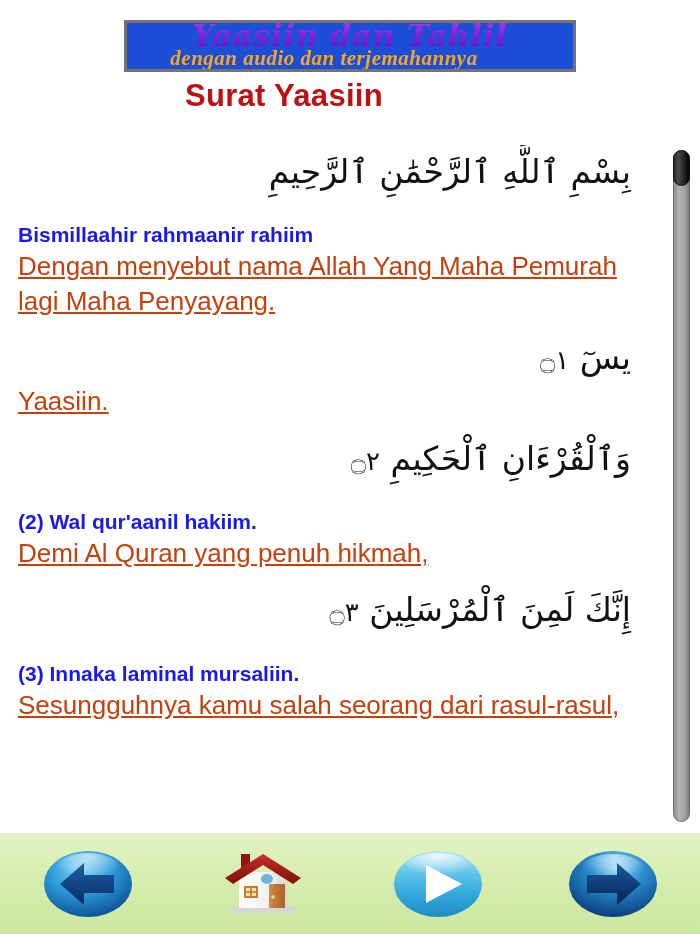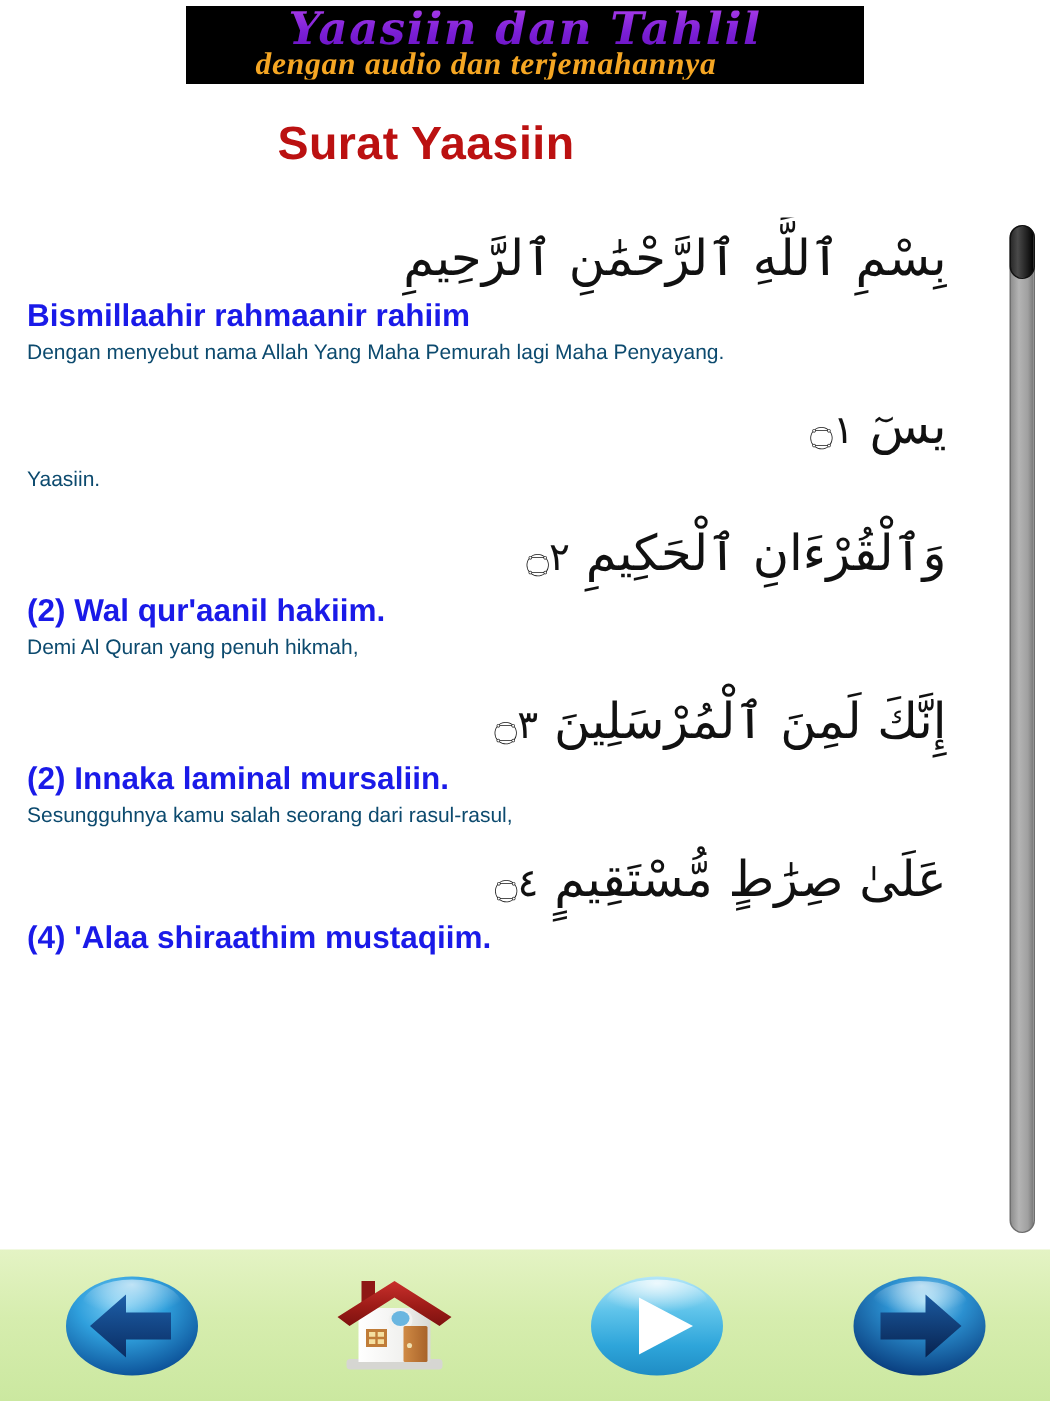--- a/index.html
+++ b/index.html
@@ -17,25 +17,25 @@
     width: 700px;
     height: 934px;
     background: #ffffff;
     overflow: hidden;
   }
 
   
   .banner {
     position: absolute;
     left: 124px;
-    top: 4px;
+    top: 20px;
     width: 452px;
     height: 52px;
-    border: 3px solid #000000;
-    background: #000000;
+    border: 3px solid #737373;
+    background: #1d4ed8;
     overflow: hidden;
   }
   .banner-title {
     position: absolute;
     left: 0;
     top: -2px;
     width: 446px;
     text-align: center;
     font-family: "DejaVu Serif", serif;
     font-style: italic;
@@ -108,26 +108,28 @@
     color: #111111;
     white-space: nowrap;
   }
   .verse-marker { font-size: 26px; }
   .translit {
     color: #1a1ae8;
     font-weight: bold;
     font-size: 21px;
     line-height: 1.28;
     padding: 0 8px 0 18px;
+    margin-top: 24px;
   }
   .translation {
-    color: #0c4a6e;
-    font-size: 14px;
+    color: #c2410c;
+    font-size: 26px;
     line-height: 1.32;
     padding: 0 8px 0 18px;
+    text-decoration: underline;
   }
   .verse-block { margin-bottom: 3px; }
   .gap-sm { height: 10px; }
   .gap-xs { height: 4px; }
 
   
   .scrollbar {
     position: absolute;
     right: 10px;
     top: 150px;
@@ -210,32 +212,25 @@
       <div class="translit">(2) Wal qur'aanil hakiim.</div>
       <div class="translation">Demi Al Quran yang penuh hikmah,</div>
     </div>
     <div class="gap-sm"></div>
 
     <div class="verse-block">
       <div class="arabic">
         <span>إِنَّكَ لَمِنَ ٱلْمُرْسَلِينَ</span>
         <span class="verse-marker">۝٣</span>
       </div>
-      <div class="translit">(2) Innaka laminal mursaliin.</div>
+      <div class="translit">(3) Innaka laminal mursaliin.</div>
       <div class="translation">Sesungguhnya kamu salah seorang dari rasul-rasul,</div>
     </div>
     <div class="gap-xs"></div>
 
-    <div class="verse-block">
-      <div class="arabic">
-        <span>عَلَىٰ صِرَٰطٍ مُّسْتَقِيمٍ</span>
-        <span class="verse-marker">۝٤</span>
-      </div>
-      <div class="translit">(4) 'Alaa shiraathim mustaqiim.</div>
-    </div>
 
   </div>
 
   <div class="scrollbar">
     <div class="scroll-thumb"></div>
   </div>
 
   <div class="toolbar">
 
     <div class="nav-btn" title="back">

